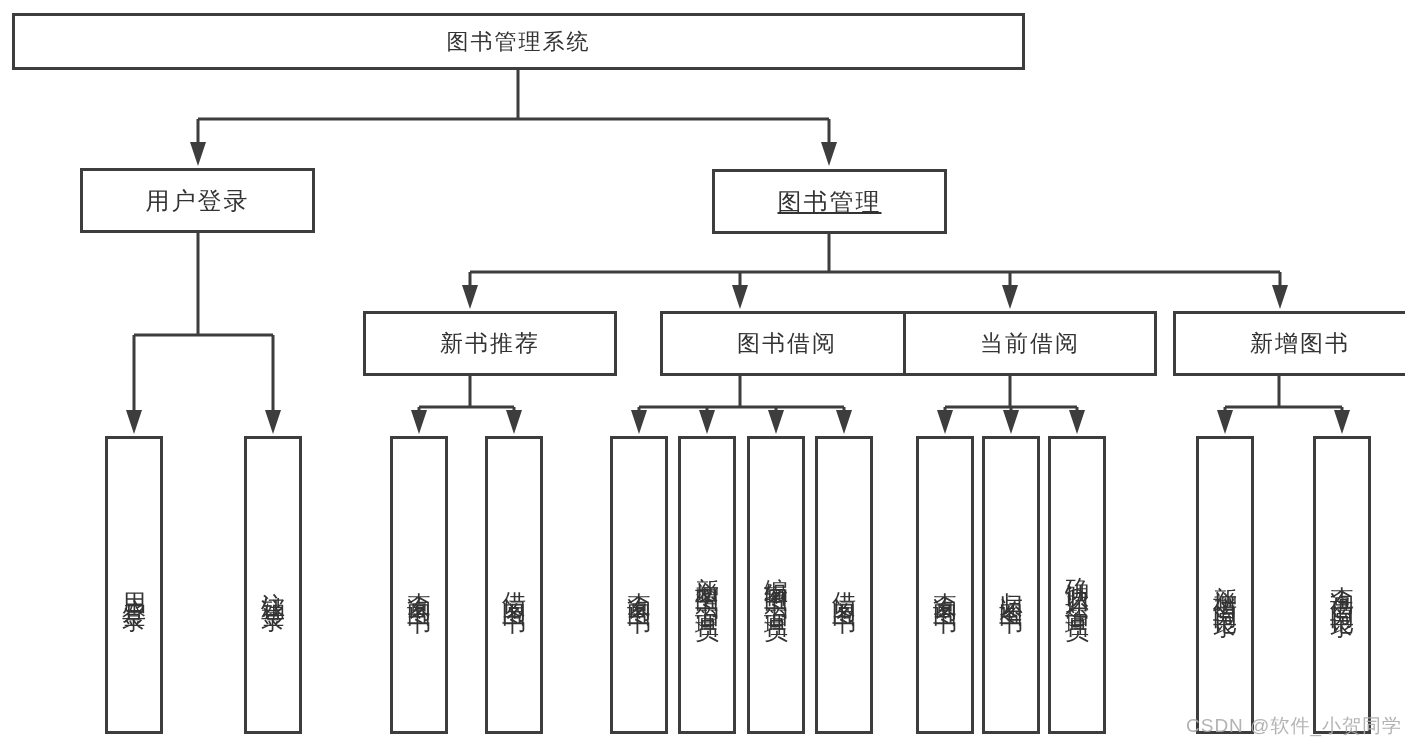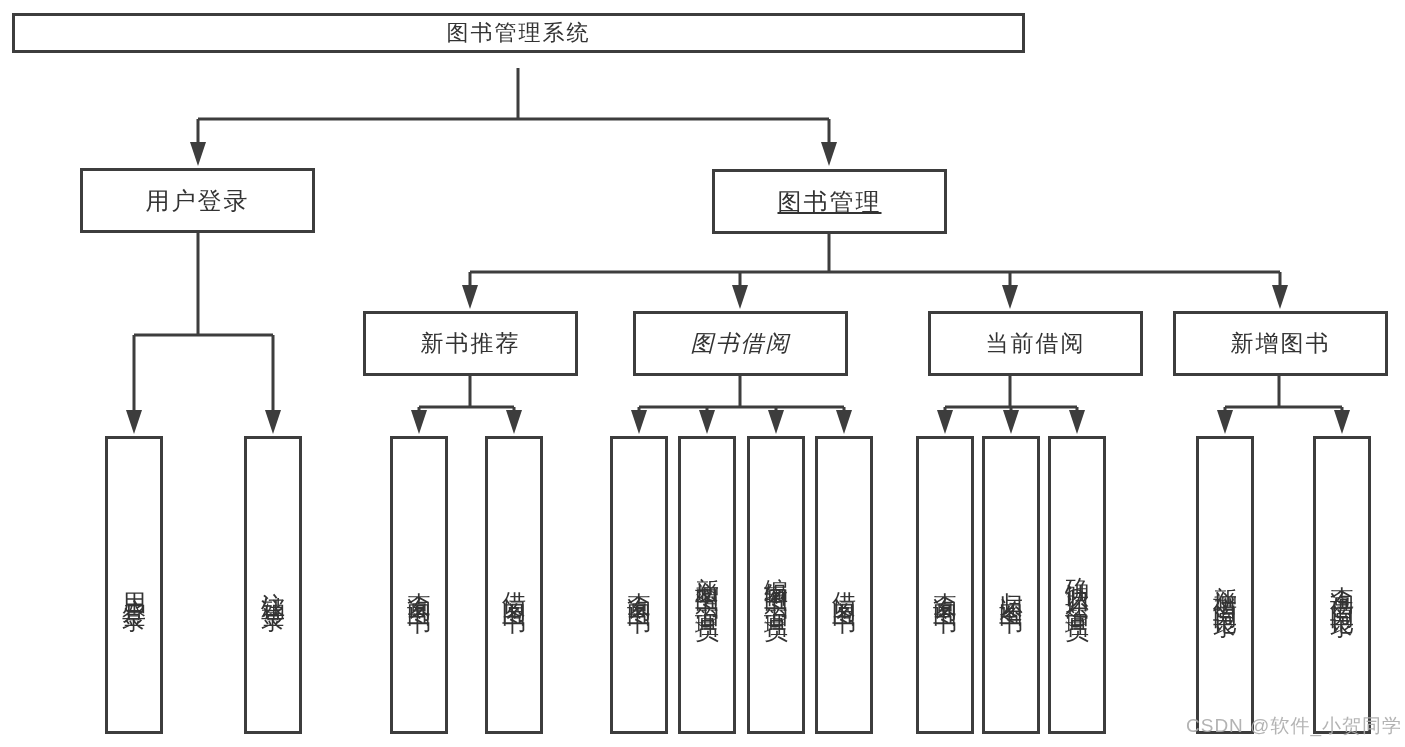--- a/index.html
+++ b/index.html
@@ -27,21 +27,21 @@
     display: flex;
     align-items: center;
     justify-content: center;
     z-index: 2;
     color: #333333;
   }
   .node span { color: #333333; white-space: nowrap; }
   .root-node span { font-size: 22px; letter-spacing: 2px; }
   .lvl2 { width: 235px; height: 65px; }
   .lvl2 span { font-size: 24px; letter-spacing: 2px; }
-  .lvl3 { width: 215px; height: 65px; justify-content: center; }
+  .lvl3 { width: 254px; height: 65px; justify-content: center; }
   .lvl3 span { font-size: 23px; letter-spacing: 2px; }
   .leaf { width: 58px; height: 298px; }
   .vtext {
     writing-mode: vertical-rl;
     text-orientation: mixed;
     font-size: 24px;
     letter-spacing: 6px;
     line-height: 1;
   }
   #watermark {
@@ -103,38 +103,38 @@
       <polygon class="arrow" points="1069,410 1085,410 1077,434"></polygon>
     </g>
 
     <g>
       <path class="wire" d="M1279 376 V407 M1225 407 H1342 M1225 407 V414 M1342 407 V414"></path>
       <polygon class="arrow" points="1217,410 1233,410 1225,434"></polygon>
       <polygon class="arrow" points="1334,410 1350,410 1342,434"></polygon>
     </g>
   </svg>
 
-  <div class="node root-node" style="left:12px; top:13px; width:1013px; height:40px;">
+  <div class="node root-node" style="left:12px; top:13px; width:1013px; height:57px;">
     <span>图书管理系统</span>
   </div>
 
   <div class="node lvl2" style="left:80px; top:168px;">
     <span>用户登录</span>
   </div>
   <div class="node lvl2" style="left:712px; top:169px;text-decoration:underline;">
     <span>图书管理</span>
   </div>
 
   <div class="node lvl3" style="left:363px; top:311px;">
     <span>新书推荐</span>
   </div>
-  <div class="node lvl3" style="left:633px; top:311px;font-style:italic;">
+  <div class="node lvl3" style="left:660px; top:311px;">
     <span>图书借阅</span>
   </div>
-  <div class="node lvl3" style="left:928px; top:311px;">
+  <div class="node lvl3" style="left:903px; top:311px;">
     <span>当前借阅</span>
   </div>
   <div class="node lvl3" style="left:1173px; top:311px;">
     <span>新增图书</span>
   </div>
 
   <div class="node leaf" style="left:105px; top:436px;">
     <span class="vtext">用户登录</span>
   </div>
   <div class="node leaf" style="left:244px; top:436px;">

